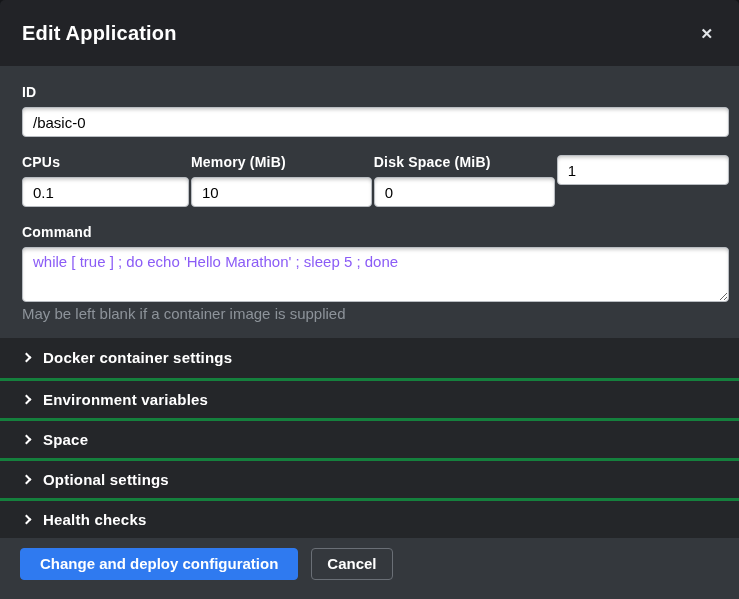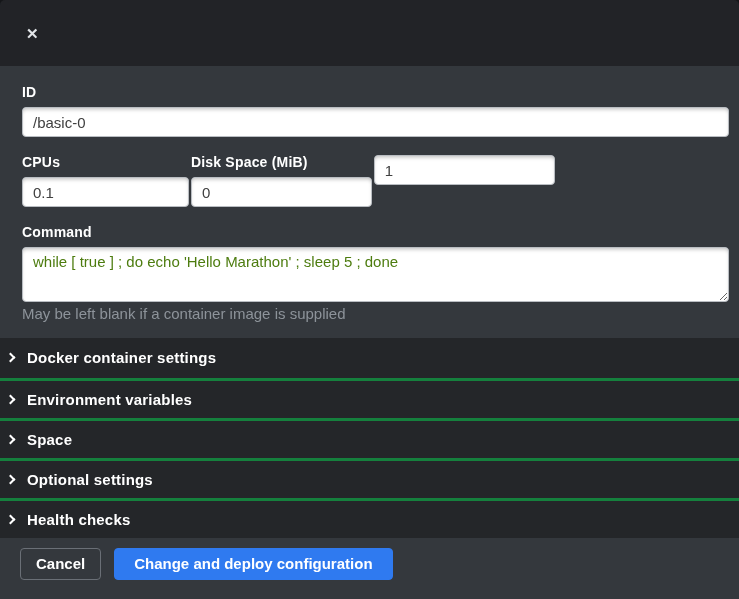--- a/index.html
+++ b/index.html
@@ -33,52 +33,52 @@
     padding: 19px 10px 15px 22px;
   }
   .field-label {
     color: #ffffff; font-size: 14px; font-weight: 700;
     margin-bottom: 8px; line-height: 1;
     letter-spacing: .2px;
   }
   .text-input {
     width: 100%; height: 30px;
     border: 1px solid #b9bdc2; border-radius: 4px;
-    background: #ffffff; color: #404040;
+    background: #ffffff; color: #000000;
     font-size: 15px; font-family: "Liberation Sans", sans-serif;
     padding: 0 10px;
     box-shadow: inset 0 3px 4px -2px rgba(0,0,0,0.28);
     outline: none;
   }
   .fields-row {
     display: grid;
     grid-template-columns: 155fr 168fr 168fr 160fr;
     column-gap: 2px;
     margin-top: 18px;
   }
   .command-group { margin-top: 18px; }
   .command-textarea {
     width: 100%; height: 55px;
     border: 1px solid #b9bdc2; border-radius: 4px;
-    background: #ffffff; color: #4d7c0f;
+    background: #ffffff; color: #8b5cf6;
     font-size: 15px; font-family: "Liberation Sans", sans-serif;
     padding: 5px 10px;
     box-shadow: inset 0 3px 4px -2px rgba(0,0,0,0.28);
     resize: vertical; outline: none; display: block;
   }
   .helper-text {
     color: #8d939a; font-size: 15px; margin-top: 4px; line-height: 1.1;
   }
   
   .sections {
     background: #242629; flex: 0 0 auto;
   }
   .section-row {
     height: 40px; display: flex; align-items: center;
-    padding: 0 6px; cursor: pointer;
+    padding: 0 22px; cursor: pointer;
   }
   .section-row + .section-row { border-top: 3px solid #15803d; }
   .chevron-right {
     width: 7px; height: 7px; flex: 0 0 auto;
     border-top: 2px solid #ffffff; border-right: 2px solid #ffffff;
     transform: rotate(45deg);
     margin-right: 13px; margin-left: 1px;
   }
   .section-label {
     color: #ffffff; font-size: 15px; font-weight: 600; letter-spacing: .2px;
@@ -104,34 +104,39 @@
     background: transparent; color: #ffffff; border: 1px solid #6a6f76;
     padding: 0 15px;
   }
 </style>
 </head>
 <body>
 
 <div class="modal">
 
   <div class="modal-header">
+    <div class="modal-title">Edit Application</div>
     <div class="close-btn">✕</div>
   </div>
 
   <div class="modal-body">
 
     <div class="field-group">
       <div class="field-label">ID</div>
       <input class="text-input" type="text" value="/basic-0" style="">
     </div>
 
     <div class="fields-row">
       <div>
         <div class="field-label">CPUs</div>
         <input class="text-input" type="text" value="0.1" style="">
+      </div>
+      <div>
+        <div class="field-label">Memory (MiB)</div>
+        <input class="text-input" type="text" value="10" style="">
       </div>
       <div>
         <div class="field-label">Disk Space (MiB)</div>
         <input class="text-input" type="text" value="0" style="">
       </div>
       <div>
         <input class="text-input" type="text" value="1" style="">
       </div>
     </div>
 
@@ -160,17 +165,17 @@
       <span class="chevron-right"></span>
       <span class="section-label">Optional settings</span>
     </div>
     <div class="section-row">
       <span class="chevron-right"></span>
       <span class="section-label">Health checks</span>
     </div>
   </div>
 
   <div class="modal-footer">
+    <button class="btn btn-primary">Change and deploy configuration</button>
     <button class="btn btn-cancel">Cancel</button>
-    <button class="btn btn-primary">Change and deploy configuration</button>
   </div>
 
 </div>
 
 </body></html>

